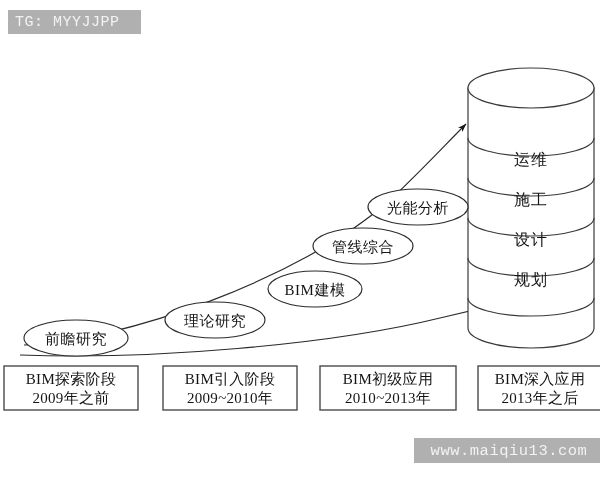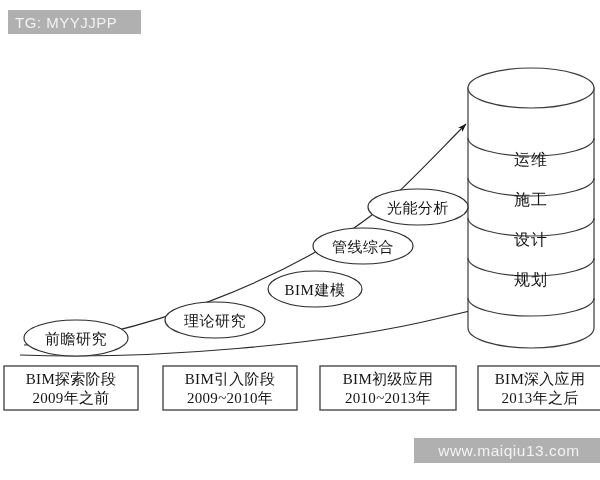--- a/index.html
+++ b/index.html
@@ -21,21 +21,21 @@
     left: 0; top: 0;
     width: 600px;
     height: 480px;
   }
 
   
   .wm {
     position: absolute;
     background: #b0b0b0;
     color: #f2f2f2;
-    font-family: Liberation Sans, sans-serif;
+    font-family: Liberation Mono, monospace;
     letter-spacing: 0.5px;
     display: flex;
     align-items: center;
     justify-content: center;
     white-space: nowrap;
   }
   #wm-top {
     left: 8px;
     top: 10px;
     width: 133px;

